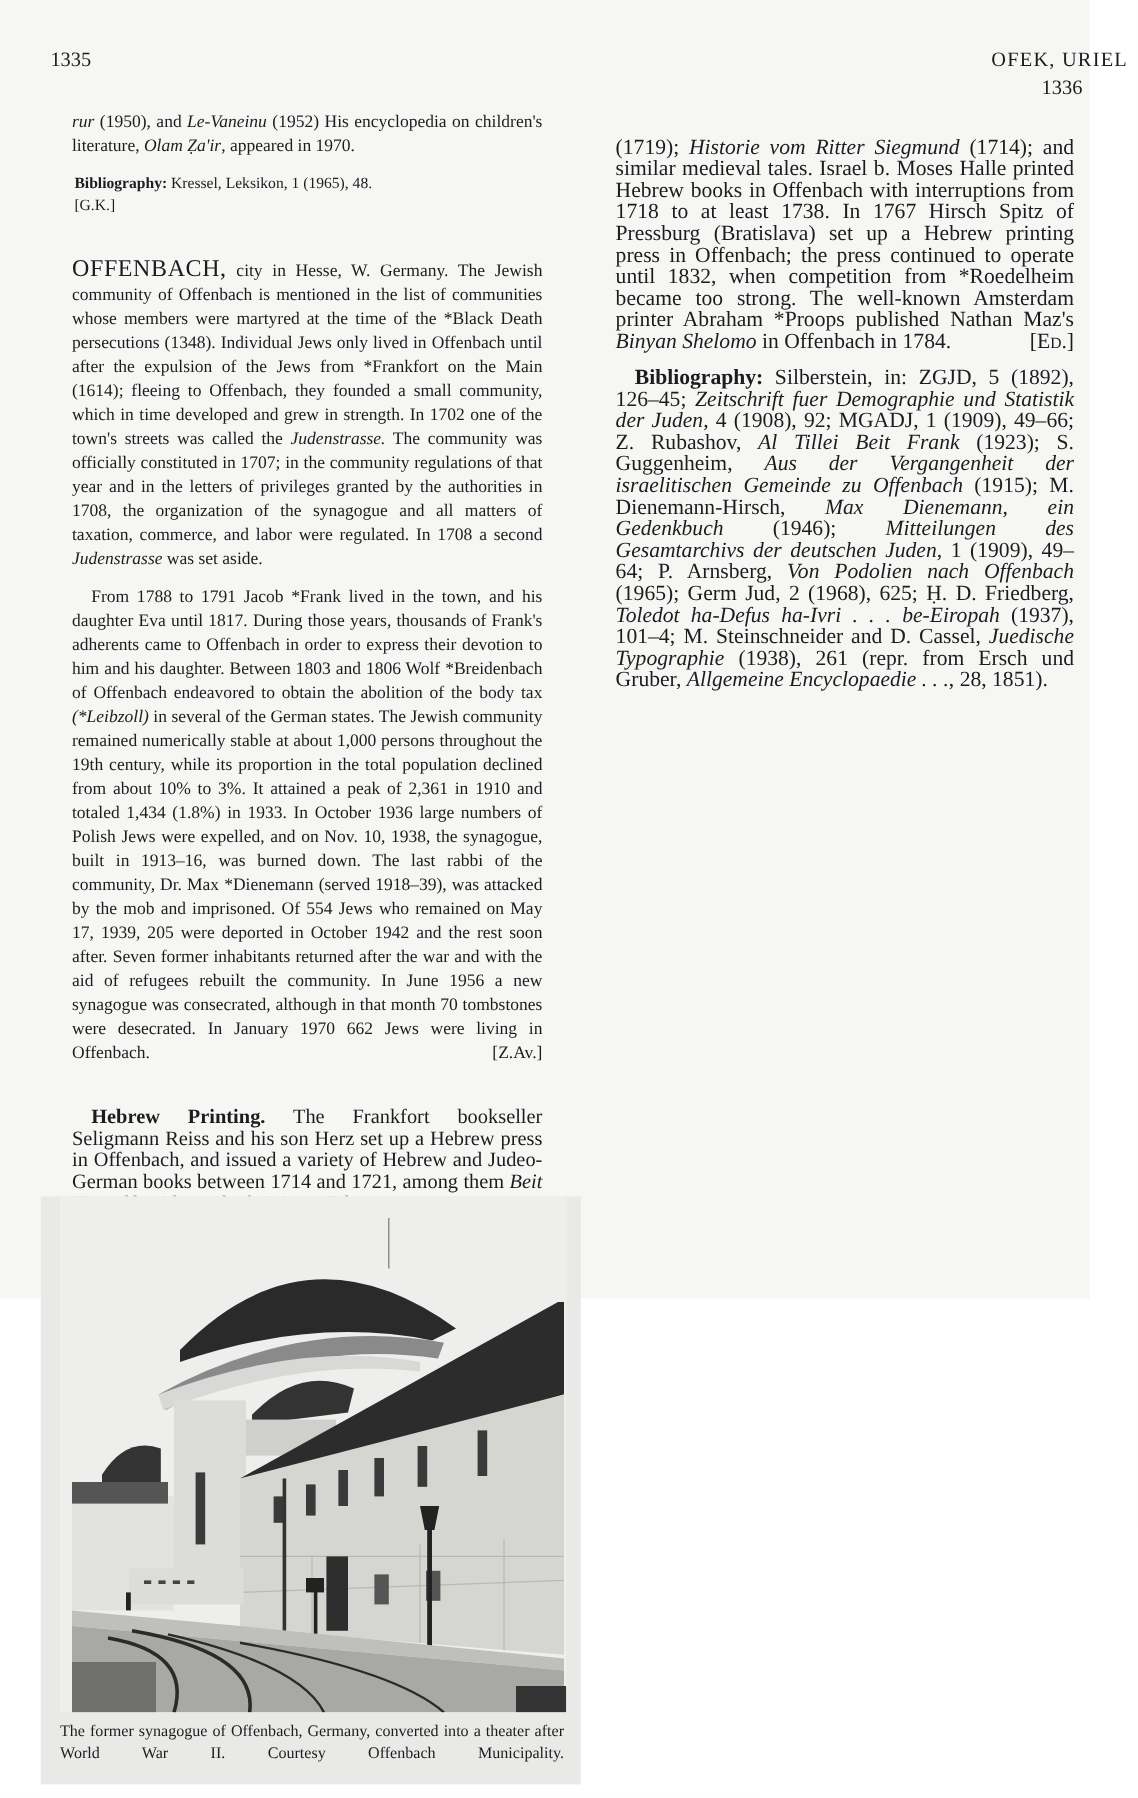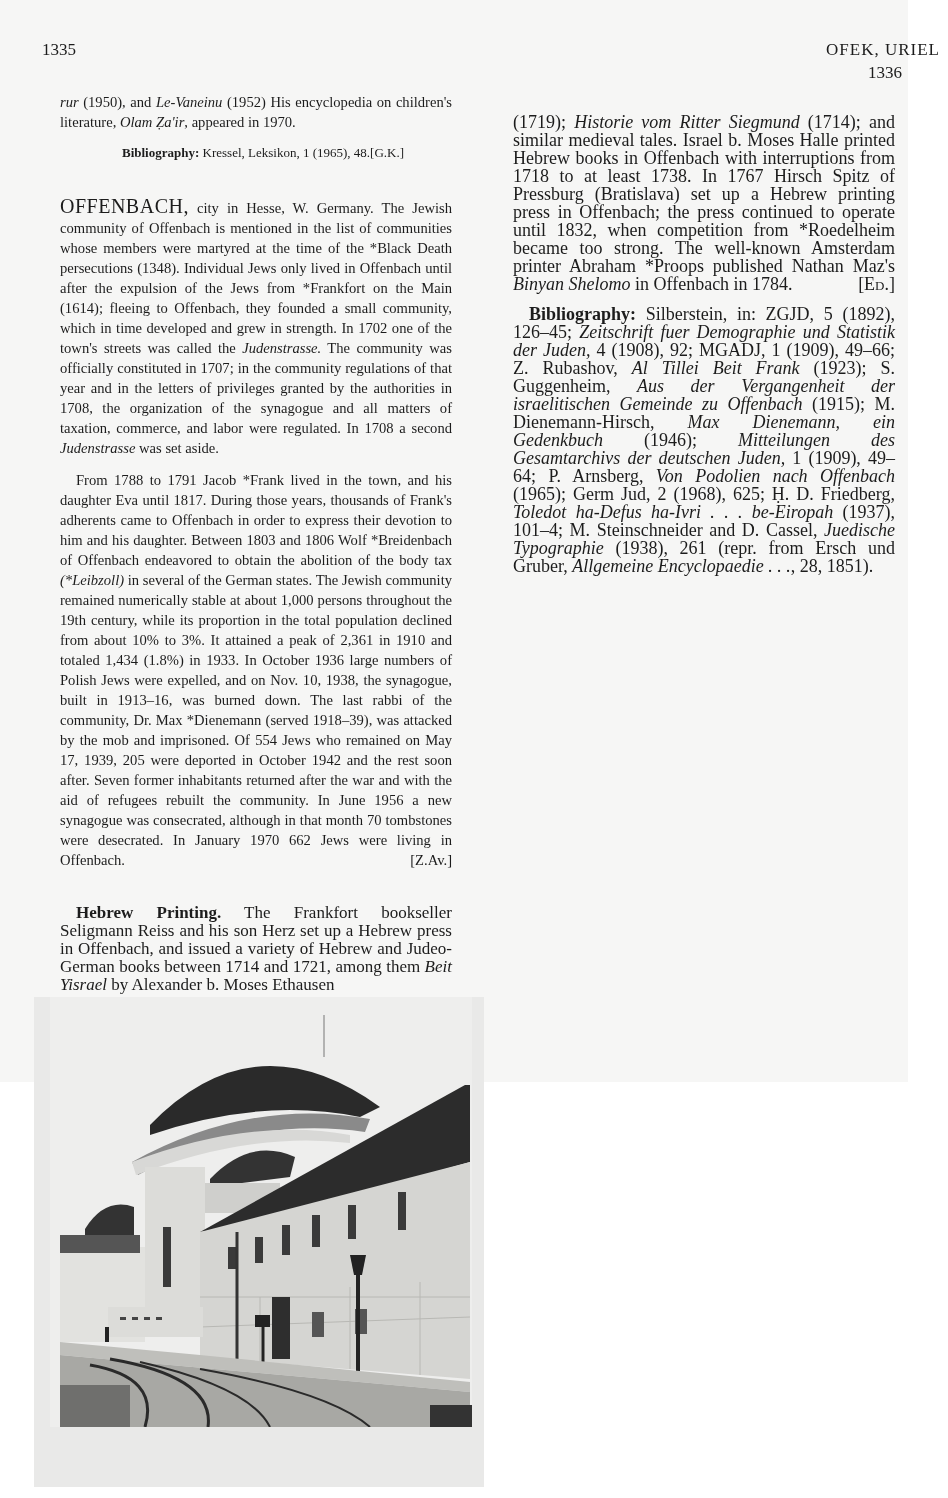--- a/index.html
+++ b/index.html
@@ -70,24 +70,25 @@
       line-height: 18px;
     }
     .col p {
       margin: 12px;
     }
     .indent {
       text-indent: 16px;
     }
     .bib-row {
       display: flex;
-      justify-content: center;
+      justify-content: flex-start;
       padding-left: 14px;
       font-size: 13px;
       line-height: 18px;
+      flex-direction: column;
     }
     .b { font-weight: bold; }
     .i { font-style: italic; }
     .sig { float: right; }
     .entry-head {
       font-weight: normal;
       letter-spacing: 0.5px;
       font-size: 20px;
     }
     .spacer-lg { height: 22px; }
@@ -256,15 +257,16 @@
 
         <path d="M95 430 Q 110 380 40 368" stroke="#2a2a2a" stroke-width="3" fill="none"></path>
         <path d="M158 430 Q 165 380 60 362" stroke="#2a2a2a" stroke-width="3" fill="none"></path>
         <path d="M220 430 Q 200 390 90 365" stroke="#2a2a2a" stroke-width="2" fill="none"></path>
         <path d="M320 430 Q 280 395 150 372" stroke="#2a2a2a" stroke-width="2" fill="none"></path>
 
         <rect x="380" y="408" width="42" height="22" fill="#333"></rect>
         <rect x="10" y="388" width="70" height="42" fill="#4a4a4a" opacity="0.6"></rect>
       </svg>
     </div>
+    <div class="caption">The former synagogue of Offenbach, Germany, converted into a theater after World War II. Courtesy Offenbach Municipality.</div>
   </div>
 
 </div>
 
 </body></html>

